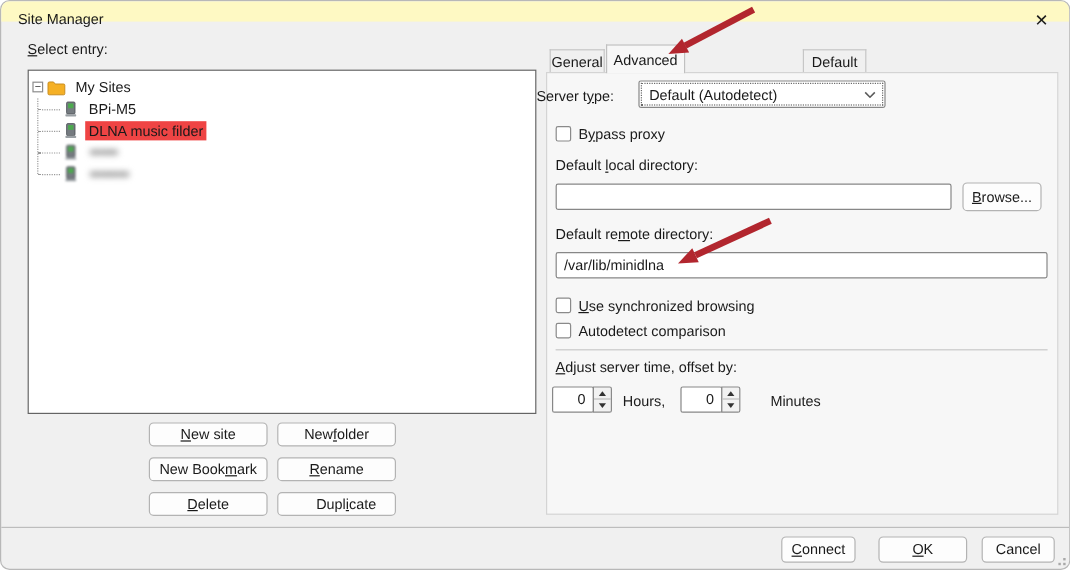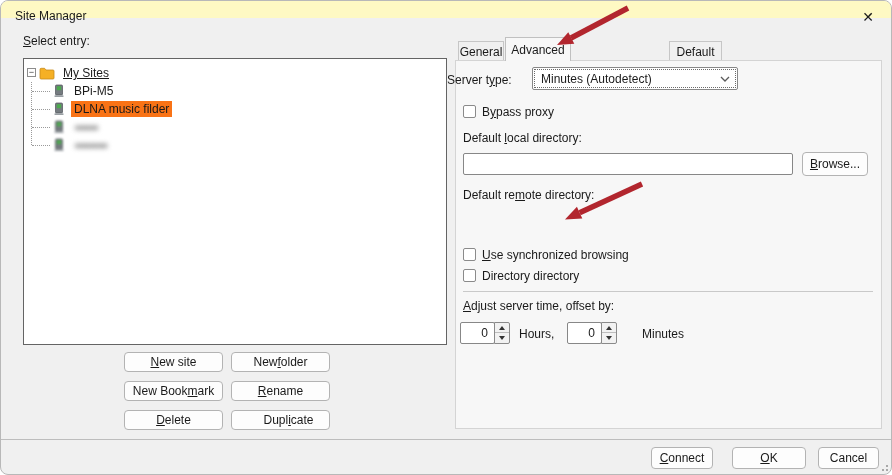--- a/index.html
+++ b/index.html
@@ -11,21 +11,21 @@
   }
   
   .titlebar{position:absolute;left:0;top:0;width:100%;height:17px;background:#fef9c3;}
   .title-text{position:absolute;left:14px;top:8px;font-size:12px;color:#191919;}
   .close-btn{position:absolute;right:0;top:0;width:46px;height:32px;display:flex;align-items:center;justify-content:center;font-size:14px;color:#1a1a1a;cursor:default;}
   
   .select-entry-label{position:absolute;left:22px;top:33px;}
   .tree-box{position:absolute;left:22px;top:57px;width:424px;height:287px;background:#ffffff;border:1px solid #646464;}
   .tree-row{position:absolute;height:18px;display:flex;align-items:center;}
   .tree-label{padding:1px 3px;white-space:nowrap;}
-  .tree-label.selected{background:#f97316;}
+  .tree-label.selected{background:#ef4444;}
   .tree-label.redacted{color:#8c8c8c;filter:blur(2.5px);letter-spacing:-2px;font-size:11px;}
   .minus-box{position:absolute;left:3px;top:9px;width:9px;height:9px;background:#fff;border:1px solid #8c8c8c;display:flex;align-items:center;justify-content:center;font-size:9px;line-height:7px;color:#333;}
   .tree-vline{position:absolute;left:7px;top:23px;width:1px;height:63px;border-left:1px dotted #9a9a9a;}
   .tree-hstub{position:absolute;left:8px;width:18px;height:1px;border-top:1px dotted #9a9a9a;}
   
   .btn{
     position:absolute;background:#fdfdfd;border:1px solid #b3b3b3;border-radius:4px;
     font-size:12px;color:#1a1a1a;display:flex;align-items:center;justify-content:center;
     cursor:default;padding:0;
   }
@@ -76,21 +76,21 @@
       <span>✕</span>
     </div>
   </div>
 
   <span class="label select-entry-label"><u>S</u>elect entry:</span>
 
   <div class="tree-box">
     <div class="tree-vline"></div>
     <div class="minus-box">−</div>
 
-    <div class="tree-row" style="left:15px;top:5px;text-decoration:underline;">
+    <div class="tree-row" style="left:15px;top:5px;">
       <span style="margin-right:5px;display:flex;">
         <svg width="16" height="13" viewBox="0 0 16 13">
             <path d="M1 2.5 Q1 1.3 2.2 1.3 L5.6 1.3 L7 3 L14 3 Q15 3 15 4 L15 11 Q15 12 14 12 L2 12 Q1 12 1 11 Z" fill="#f5b025" stroke="#c68a1d" stroke-width="0.8"></path>
           </svg>
       </span>
       <span class="tree-label">My Sites</span>
     </div>
 
     <div class="tree-hstub" style="top:32px;"></div>
     <div class="tree-row" style="left:28px;top:23px;">
@@ -149,42 +149,43 @@
   <button class="btn" style="left:230px;top:409px;width:99px;height:20px;padding-left:16px;">Dupl<u>i</u>cate</button>
 
   <div class="tab" style="left:457px;width:46px;">General</div>
   <div class="tab selected" style="left:504px;width:66px;">Advanced</div>
   <div class="tab" style="left:668px;width:53px;">Default</div>
 
   <div class="tab-pane"></div>
 
   <span class="label" style="left:446px;top:72px;">Server t<u>y</u>pe:</span>
   <div class="combo" style="left:531px;top:66px;width:206px;height:23px;">
-    <span>Minutes (Autodetect)</span>
+    <span>Default (Autodetect)</span>
     <span class="chev">
       <svg width="10" height="6" viewBox="0 0 10 6">
           <path d="M1 1 L5 5 L9 1" fill="none" stroke="#5a5a5a" stroke-width="1.3"></path>
         </svg>
     </span>
   </div>
 
   <div class="checkbox" style="left:462px;top:104px;"></div>
   <span class="cb-label" style="left:481px;top:104px;">B<u>y</u>pass proxy</span>
 
   <span class="label" style="left:462px;top:130px;">Default <u>l</u>ocal directory:</span>
   <input class="text-input" style="left: 462px; top: 152px; width: 330px; height: 22px;" readonly="" value="">
   <button class="btn" style="left:801px;top:151px;width:66px;height:24px;"><u>B</u>rowse...</button>
 
   <span class="label" style="left:462px;top:187px;">Default re<u>m</u>ote directory:</span>
+  <input class="text-input" style="left: 462px; top: 209px; width: 410px; height: 22px;" readonly="" value="/var/lib/minidlna">
 
   <div class="checkbox" style="left:462px;top:247px;"></div>
   <span class="cb-label" style="left:481px;top:247px;"><u>U</u>se synchronized browsing</span>
 
   <div class="checkbox" style="left:462px;top:268px;"></div>
-  <span class="cb-label" style="left:481px;top:268px;">Directory directory</span>
+  <span class="cb-label" style="left:481px;top:268px;">Autodetect comparison</span>
 
   <div class="pane-divider" style="left:462px;top:290px;width:410px;"></div>
 
   <span class="label" style="left:462px;top:298px;"><u>A</u>djust server time, offset by:</span>
 
   <input class="text-input spin-input" style="left: 459px; top: 321px; width: 35px; height: 22px;" readonly="" value="0">
   <div class="spinner" style="left:494px;top:321px;">
     <span class="up">
         <i class="tri-up"></i>
       </span>

